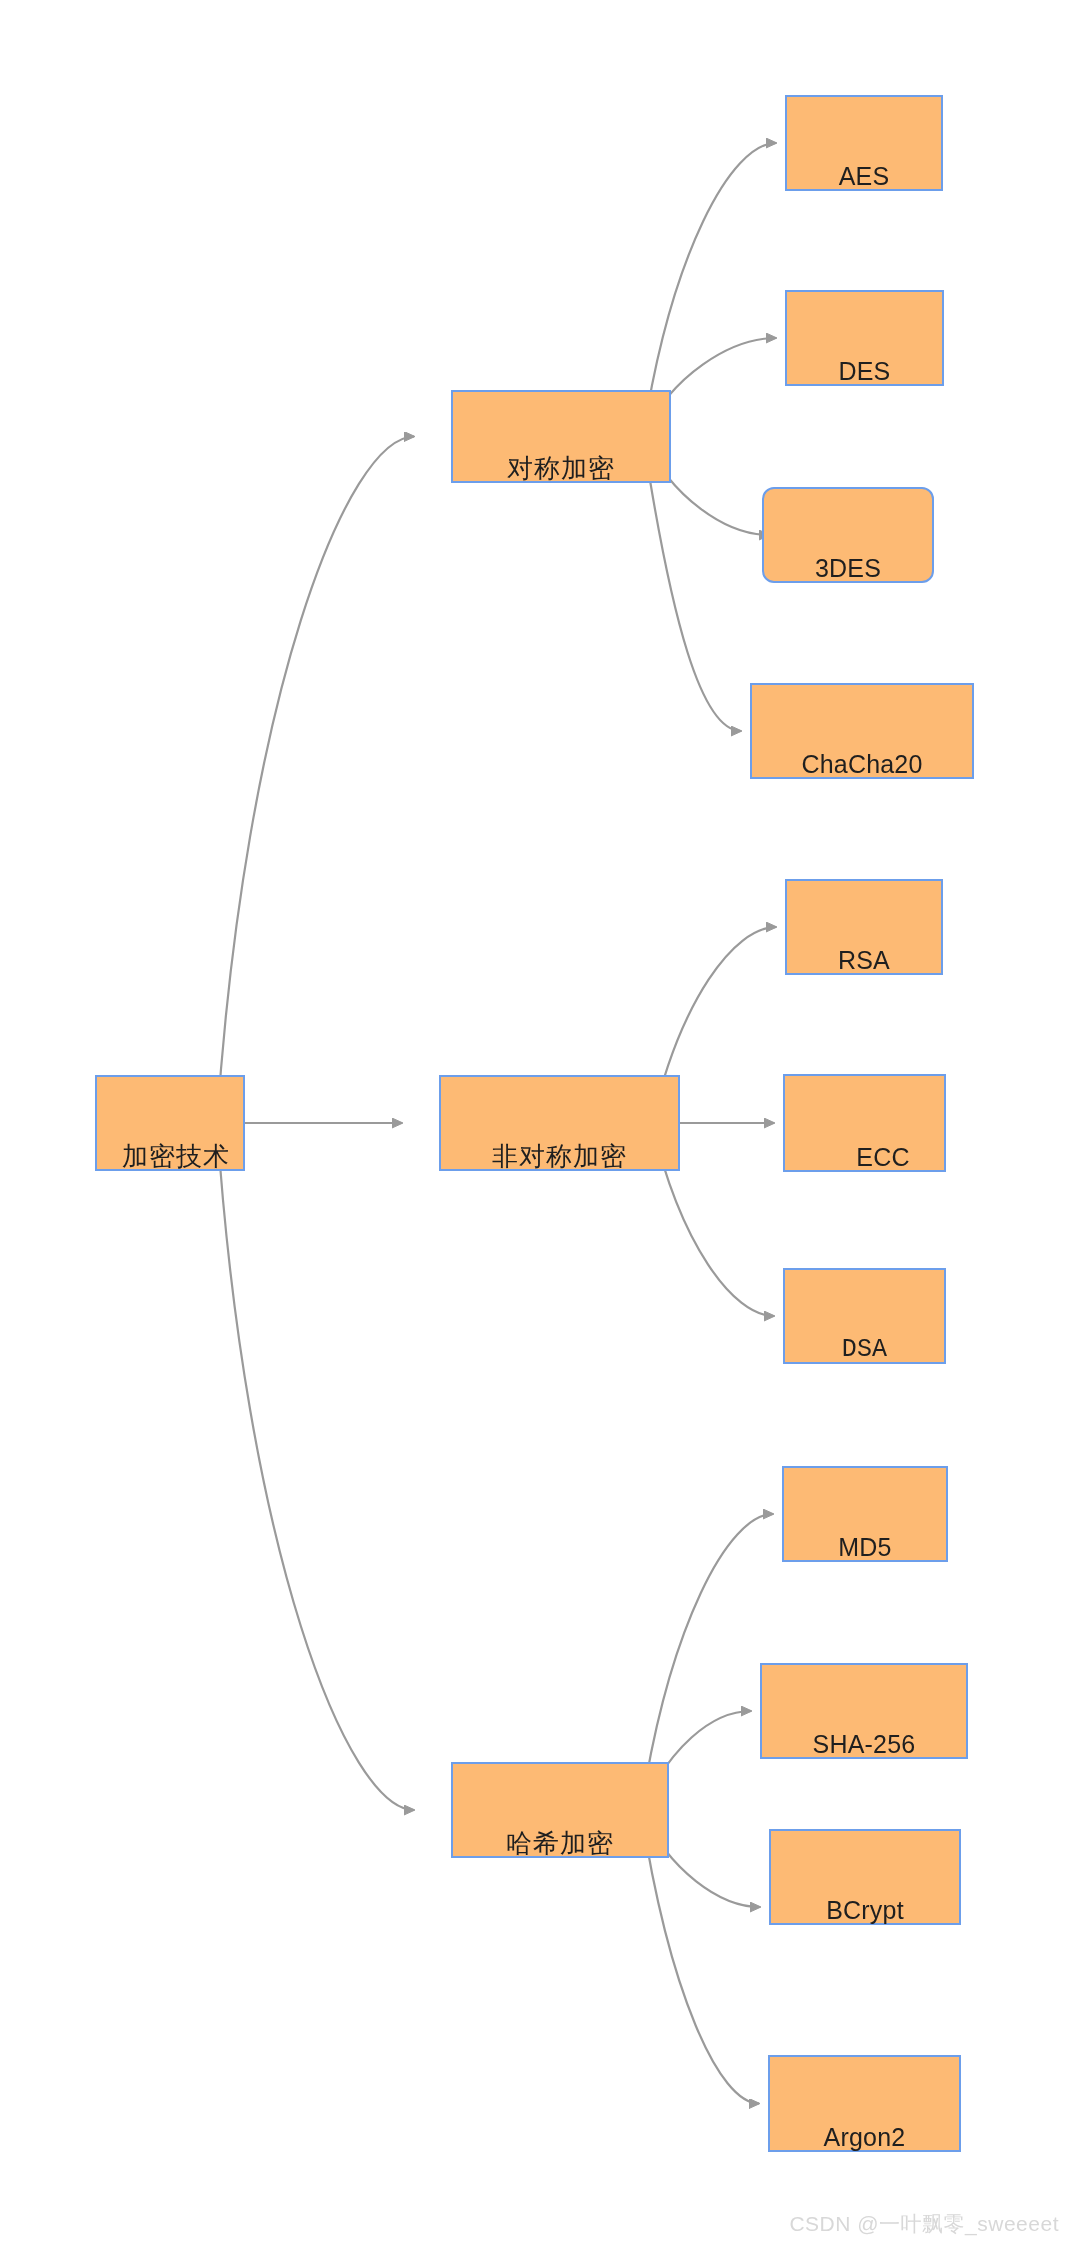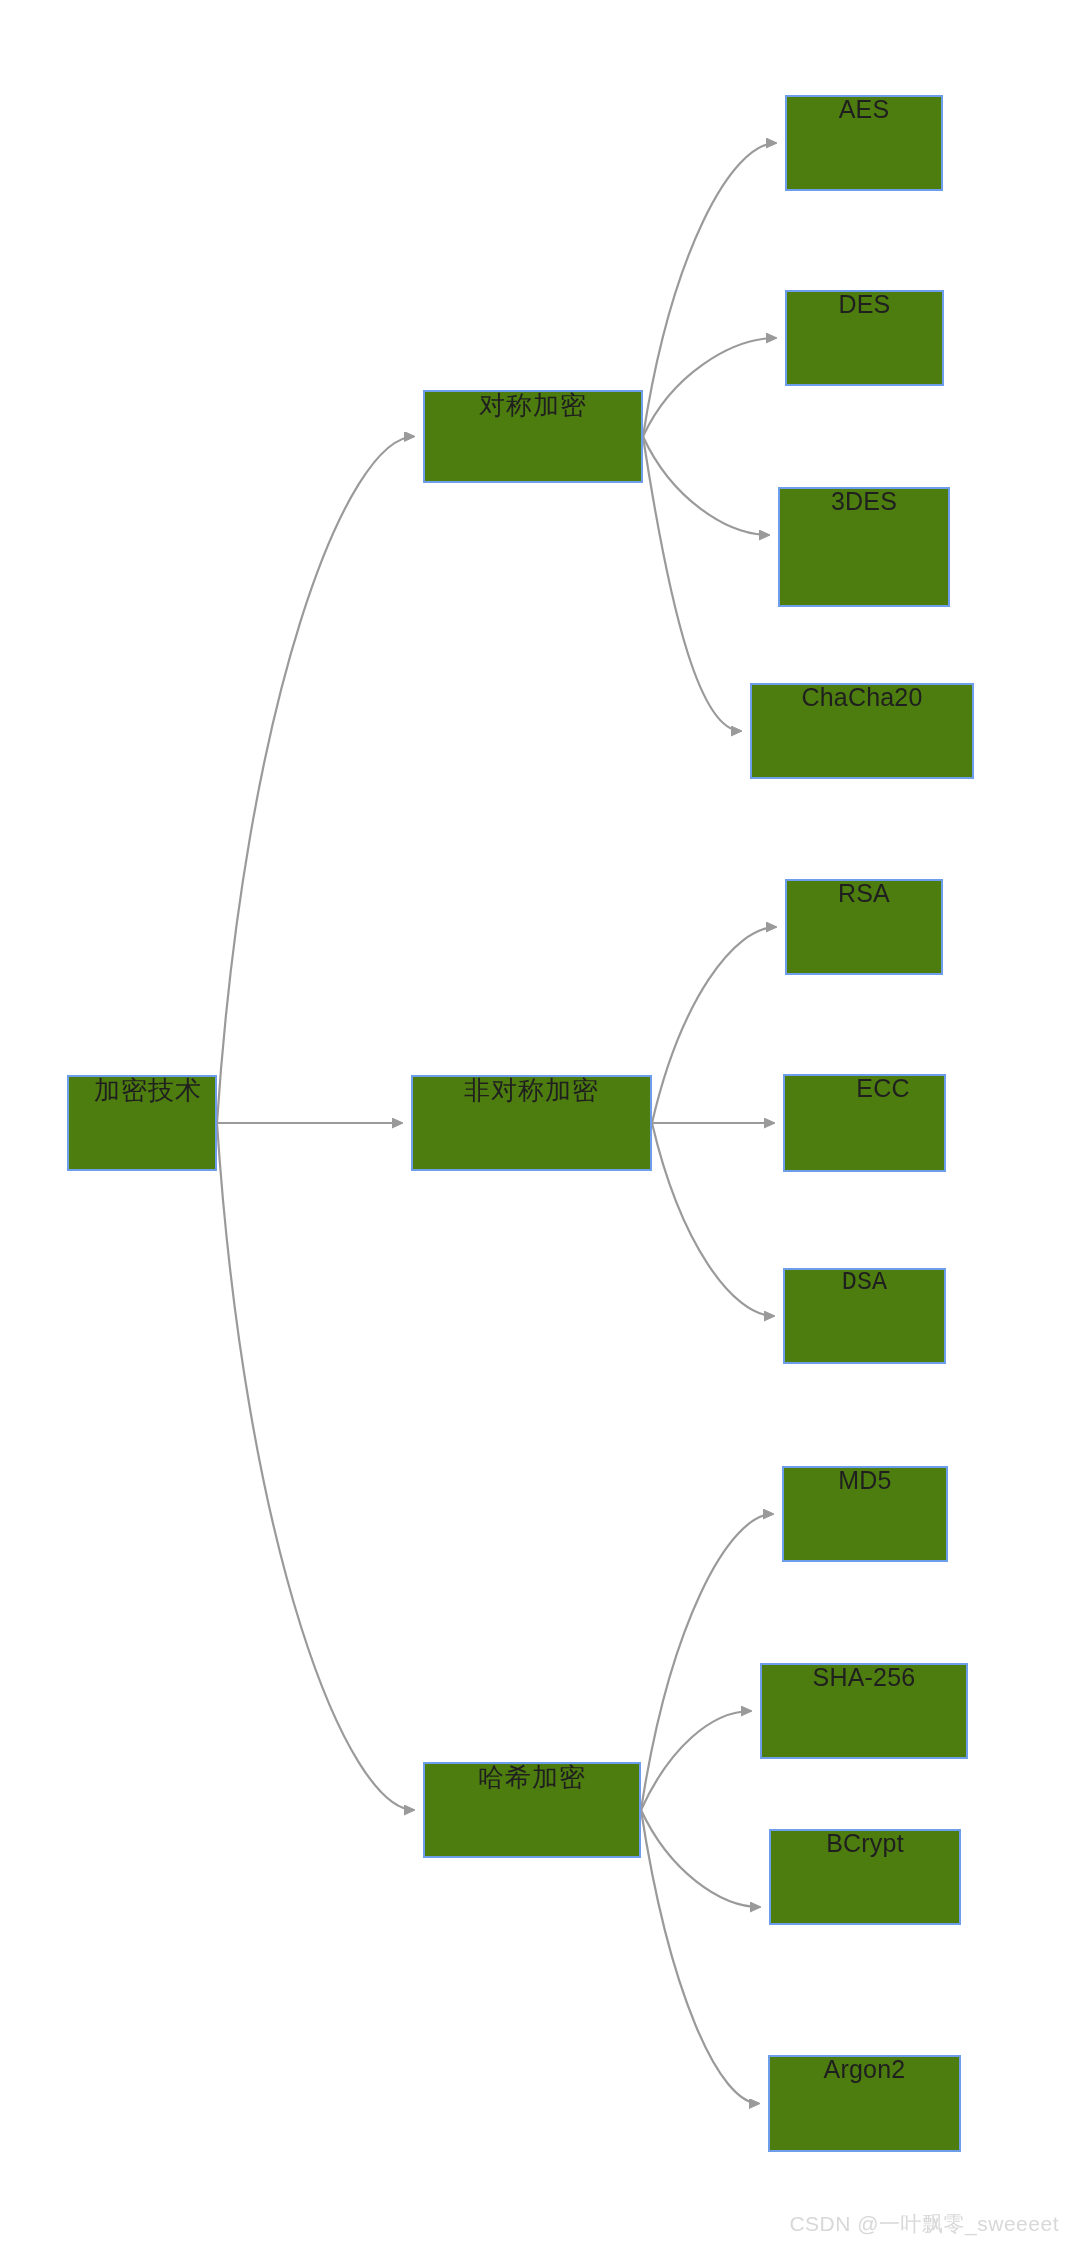--- a/index.html
+++ b/index.html
@@ -21,34 +21,35 @@
     position: absolute;
     left: 0;
     top: 0;
     width: 1073px;
     height: 2248px;
     pointer-events: none;
   }
   .node {
     position: absolute;
     box-sizing: border-box;
-    background: #4d7c0f;
+    background: #fdba74;
     border: 2px solid #6c9eeb;
     display: flex;
-    align-items: flex-start;
+    align-items: flex-end;
     justify-content: center;
     color: #1f1f1f;
     font-size: 25px;
     line-height: 1;
     letter-spacing: 0.2px;
     white-space: nowrap;
   }
   .node.cjk {
     font-size: 26px;
     letter-spacing: 1px;
+    margin-left: 28px;
   }
   .node-label {
     display: block;
   }
   #watermark {
     position: absolute;
     right: 14px;
     bottom: 10px;
     color: #d8d8d8;
     font-size: 21px;
@@ -98,21 +99,21 @@
       </div>
       <div class="node cjk" id="node-hash" style="left: 423px; top: 1762px; width: 218px; height: 96px;">
         <span class="node-label">哈希加密</span>
       </div>
       <div class="node" id="node-aes" style="left: 785px; top: 95px; width: 158px; height: 96px;">
         <span class="node-label">AES</span>
       </div>
       <div class="node" id="node-des" style="left: 785px; top: 290px; width: 159px; height: 96px;">
         <span class="node-label">DES</span>
       </div>
-      <div class="node" id="node-3des" style="left: 778px; top: 487px; width: 172px; height: 120px;">
+      <div class="node" id="node-3des" style="left: 762px; top: 487px; width: 172px; height: 96px; border-radius: 12px;">
         <span class="node-label">3DES</span>
       </div>
       <div class="node" id="node-chacha20" style="left: 750px; top: 683px; width: 224px; height: 96px;">
         <span class="node-label">ChaCha20</span>
       </div>
       <div class="node" id="node-rsa" style="left: 785px; top: 879px; width: 158px; height: 96px;">
         <span class="node-label">RSA</span>
       </div>
       <div class="node" id="node-ecc" style="left: 783px; top: 1074px; width: 163px; height: 98px; padding-left: 37px;">
         <span class="node-label">ECC</span>

